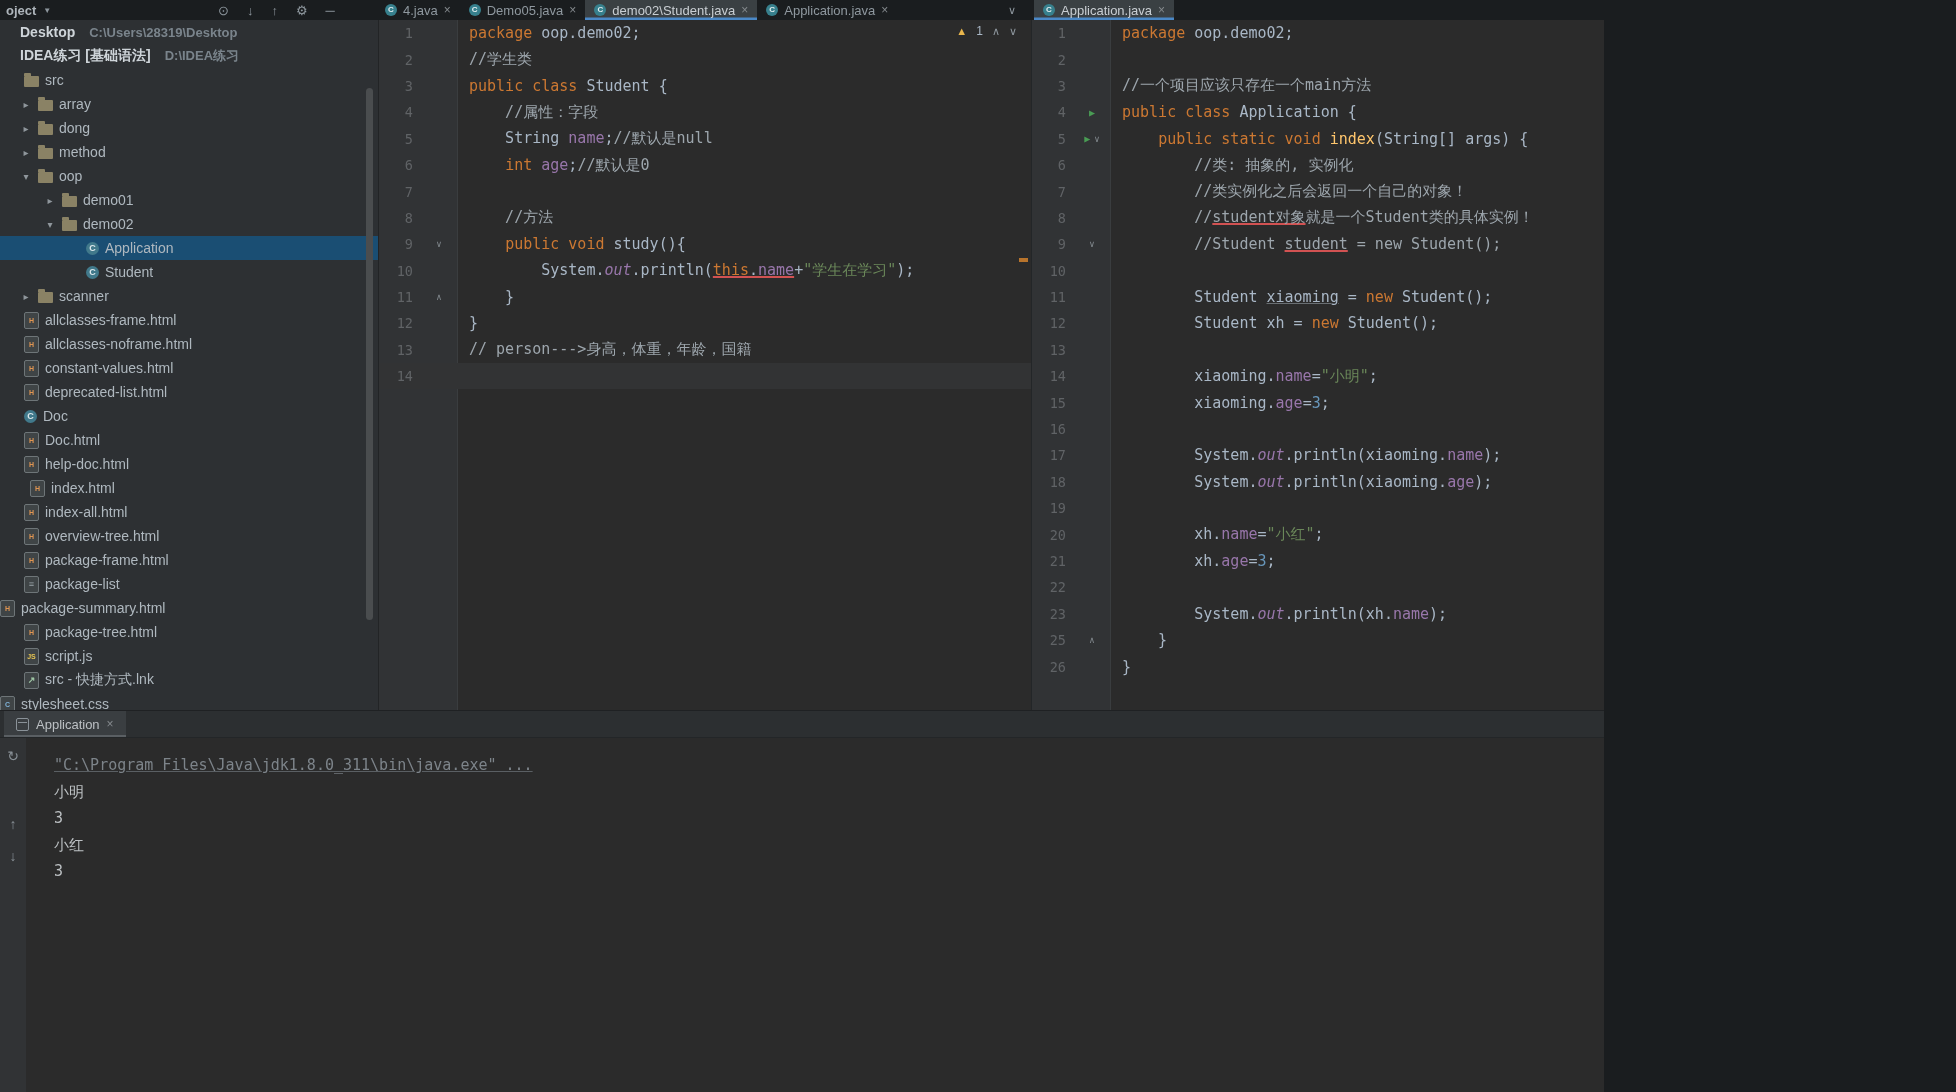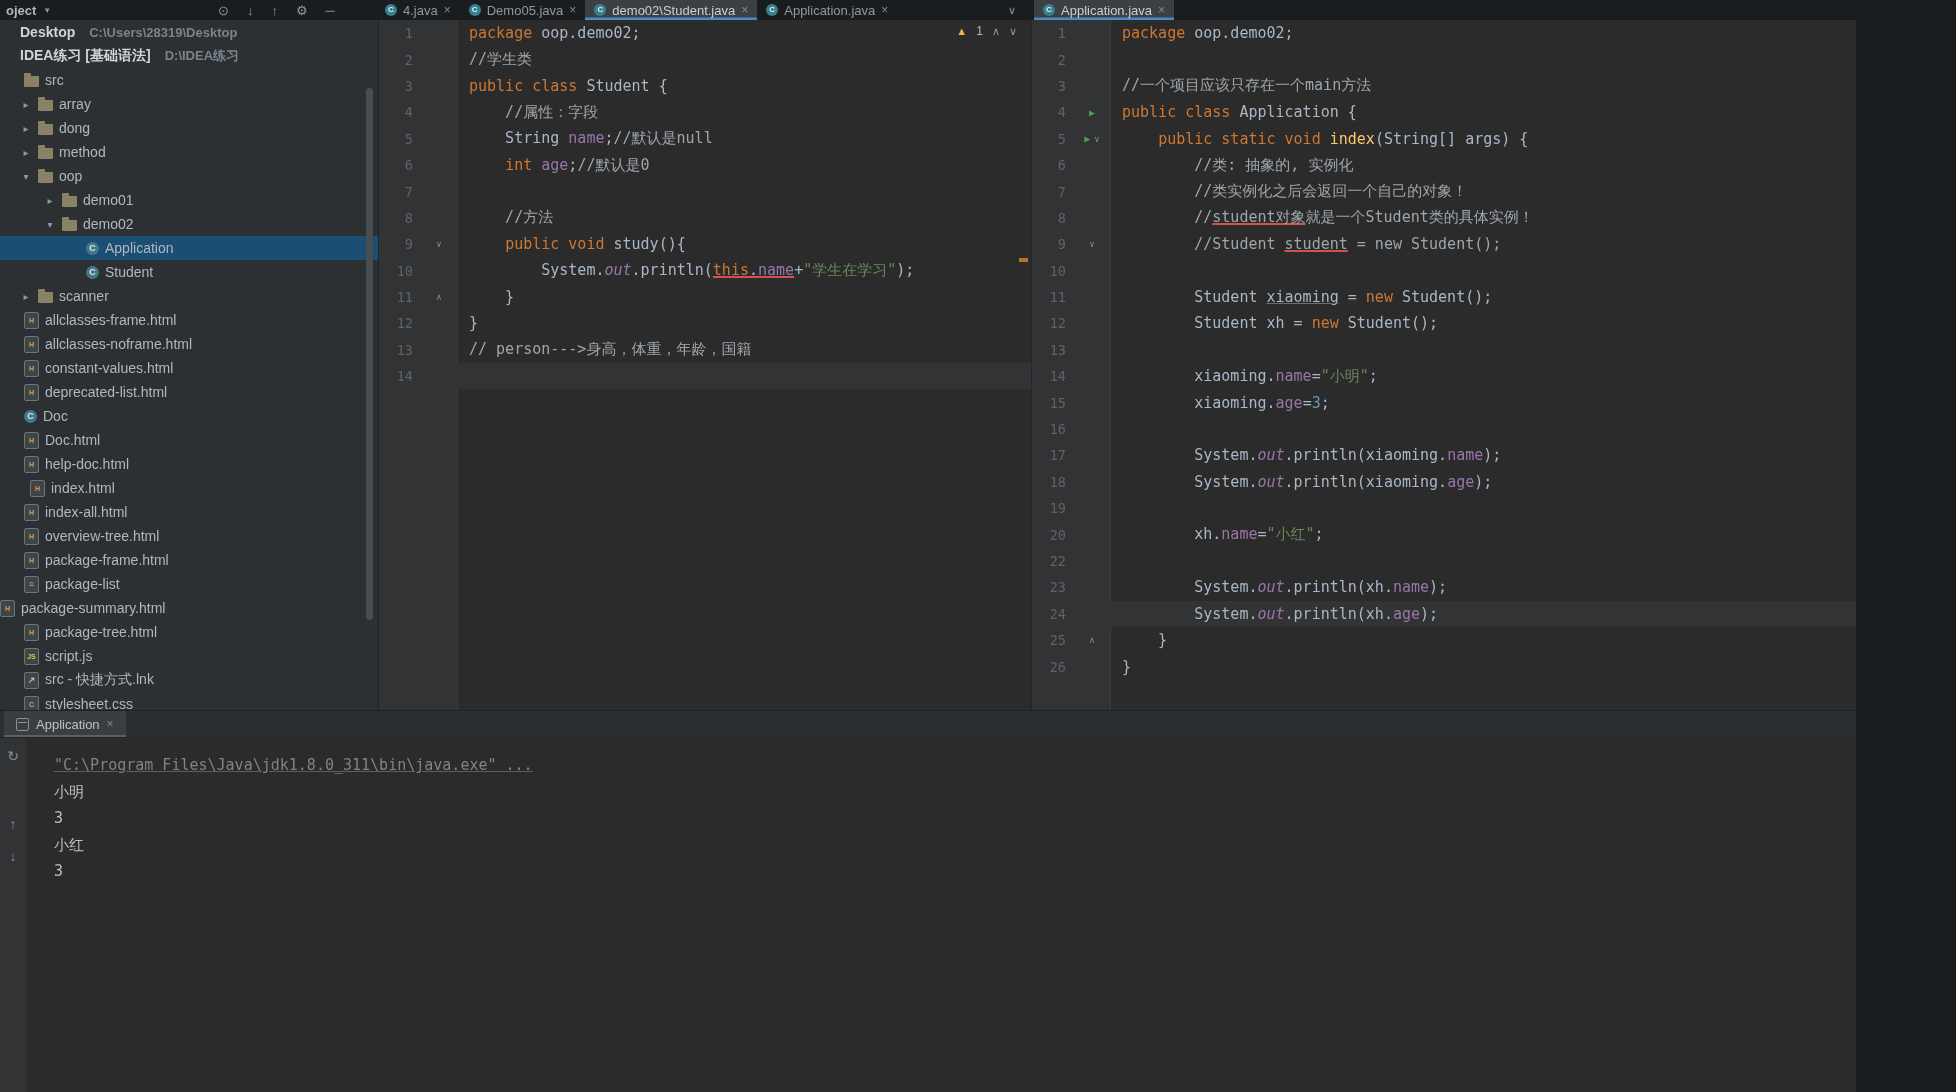--- a/index.html
+++ b/index.html
@@ -1,16 +1,16 @@
 <!DOCTYPE html>
 <html><head>
 <meta charset="utf-8">
 <style>
   html,body{margin:0;padding:0;background:#1a1d1f;}
-  .app{position:relative;width:1856px;height:1092px;overflow:hidden;background:#c2410c;
+  .app{position:relative;width:1604px;height:1092px;overflow:hidden;background:#c2410c;
        font-family:"Liberation Sans",sans-serif;-webkit-font-smoothing:antialiased;}
 
   
   .topbar{position:relative;height:20px;background:#1a1d1f;font-size:13px;}
   .proj-btn{position:absolute;left:6px;top:0;height:20px;display:flex;align-items:center;gap:7px;
             color:#aeb5bb;font-weight:bold;cursor:default;}
   .proj-btn .carat{font-size:8px;color:#8e979e;}
   .tb-icons{position:absolute;left:218px;top:0;height:20px;display:flex;align-items:center;gap:18px;
             color:#8e979e;font-size:13px;}
   .tb-ico{cursor:default;}
@@ -261,21 +261,21 @@
             <span class="lbl">package-tree.html</span>
           </div>
           <div class="tree-row" style="padding-left: 24px;">
             <span class="ico ico-file js">JS</span>
             <span class="lbl">script.js</span>
           </div>
           <div class="tree-row" style="padding-left: 24px;">
             <span class="ico ico-file link">↗</span>
             <span class="lbl">src - 快捷方式.lnk</span>
           </div>
-          <div class="tree-row" style="padding-left: 24px;">
+          <div class="tree-row" style="">
             <span class="ico ico-file css">C</span>
             <span class="lbl">stylesheet.css</span>
           </div>
         </div>
       <div class="scrollbar"></div>
     </aside>
 
     <section class="editor editor-left">
       <div class="ed-lines">
           <div class="ed-row"><span class="ln">1</span><span class="gut"></span><span class="code"><span class="tk-kw">package</span><span class="tk-pl"> oop.demo02;</span></span></div>
@@ -317,23 +317,23 @@
           <div class="ed-row"><span class="ln">11</span><span class="gut"></span><span class="code"><span class="tk-pl">        Student </span><span class="tk-pl u-soft">xiaoming</span><span class="tk-pl"> = </span><span class="tk-kw">new</span><span class="tk-pl"> Student();</span></span></div>
           <div class="ed-row"><span class="ln">12</span><span class="gut"></span><span class="code"><span class="tk-pl">        Student xh = </span><span class="tk-kw">new</span><span class="tk-pl"> Student();</span></span></div>
           <div class="ed-row"><span class="ln">13</span><span class="gut"></span><span class="code"></span></div>
           <div class="ed-row"><span class="ln">14</span><span class="gut"></span><span class="code"><span class="tk-pl">        xiaoming.</span><span class="tk-fld">name</span><span class="tk-pl">=</span><span class="tk-str">"小明"</span><span class="tk-pl">;</span></span></div>
           <div class="ed-row"><span class="ln">15</span><span class="gut"></span><span class="code"><span class="tk-pl">        xiaoming.</span><span class="tk-fld">age</span><span class="tk-pl">=</span><span class="tk-num">3</span><span class="tk-pl">;</span></span></div>
           <div class="ed-row"><span class="ln">16</span><span class="gut"></span><span class="code"></span></div>
           <div class="ed-row"><span class="ln">17</span><span class="gut"></span><span class="code"><span class="tk-pl">        System.</span><span class="tk-fldi">out</span><span class="tk-pl">.println(xiaoming.</span><span class="tk-fld">name</span><span class="tk-pl">);</span></span></div>
           <div class="ed-row"><span class="ln">18</span><span class="gut"></span><span class="code"><span class="tk-pl">        System.</span><span class="tk-fldi">out</span><span class="tk-pl">.println(xiaoming.</span><span class="tk-fld">age</span><span class="tk-pl">);</span></span></div>
           <div class="ed-row"><span class="ln">19</span><span class="gut"></span><span class="code"></span></div>
           <div class="ed-row"><span class="ln">20</span><span class="gut"></span><span class="code"><span class="tk-pl">        xh.</span><span class="tk-fld">name</span><span class="tk-pl">=</span><span class="tk-str">"小红"</span><span class="tk-pl">;</span></span></div>
+          <div class="ed-row"><span class="ln">21</span><span class="gut"></span><span class="code"><span class="tk-pl">        xh.</span><span class="tk-fld">age</span><span class="tk-pl">=</span><span class="tk-num">3</span><span class="tk-pl">;</span></span></div>
           <div class="ed-row"><span class="ln">22</span><span class="gut"></span><span class="code"></span></div>
           <div class="ed-row"><span class="ln">23</span><span class="gut"></span><span class="code"><span class="tk-pl">        System.</span><span class="tk-fldi">out</span><span class="tk-pl">.println(xh.</span><span class="tk-fld">name</span><span class="tk-pl">);</span></span></div>
-          <div class="ed-row current"><span class="ln">24</span><span class="gut"></span><span class="code"><span class="tk-pl">        System.</span><span class="tk-fldi">out</span><span class="tk-pl">.println(xh.</span><span class="tk-fld">age</span><span class="tk-pl">);</span></span></div>
           <div class="ed-row"><span class="ln">25</span><span class="gut"><span class="fold">∧</span></span><span class="code"><span class="tk-pl">    }</span></span></div>
           <div class="ed-row"><span class="ln">26</span><span class="gut"></span><span class="code"><span class="tk-pl">}</span></span></div>
         </div>
     </section>
 
   </div>
 
   <div class="console">
     <div class="console-header">
       <div class="console-tab">

